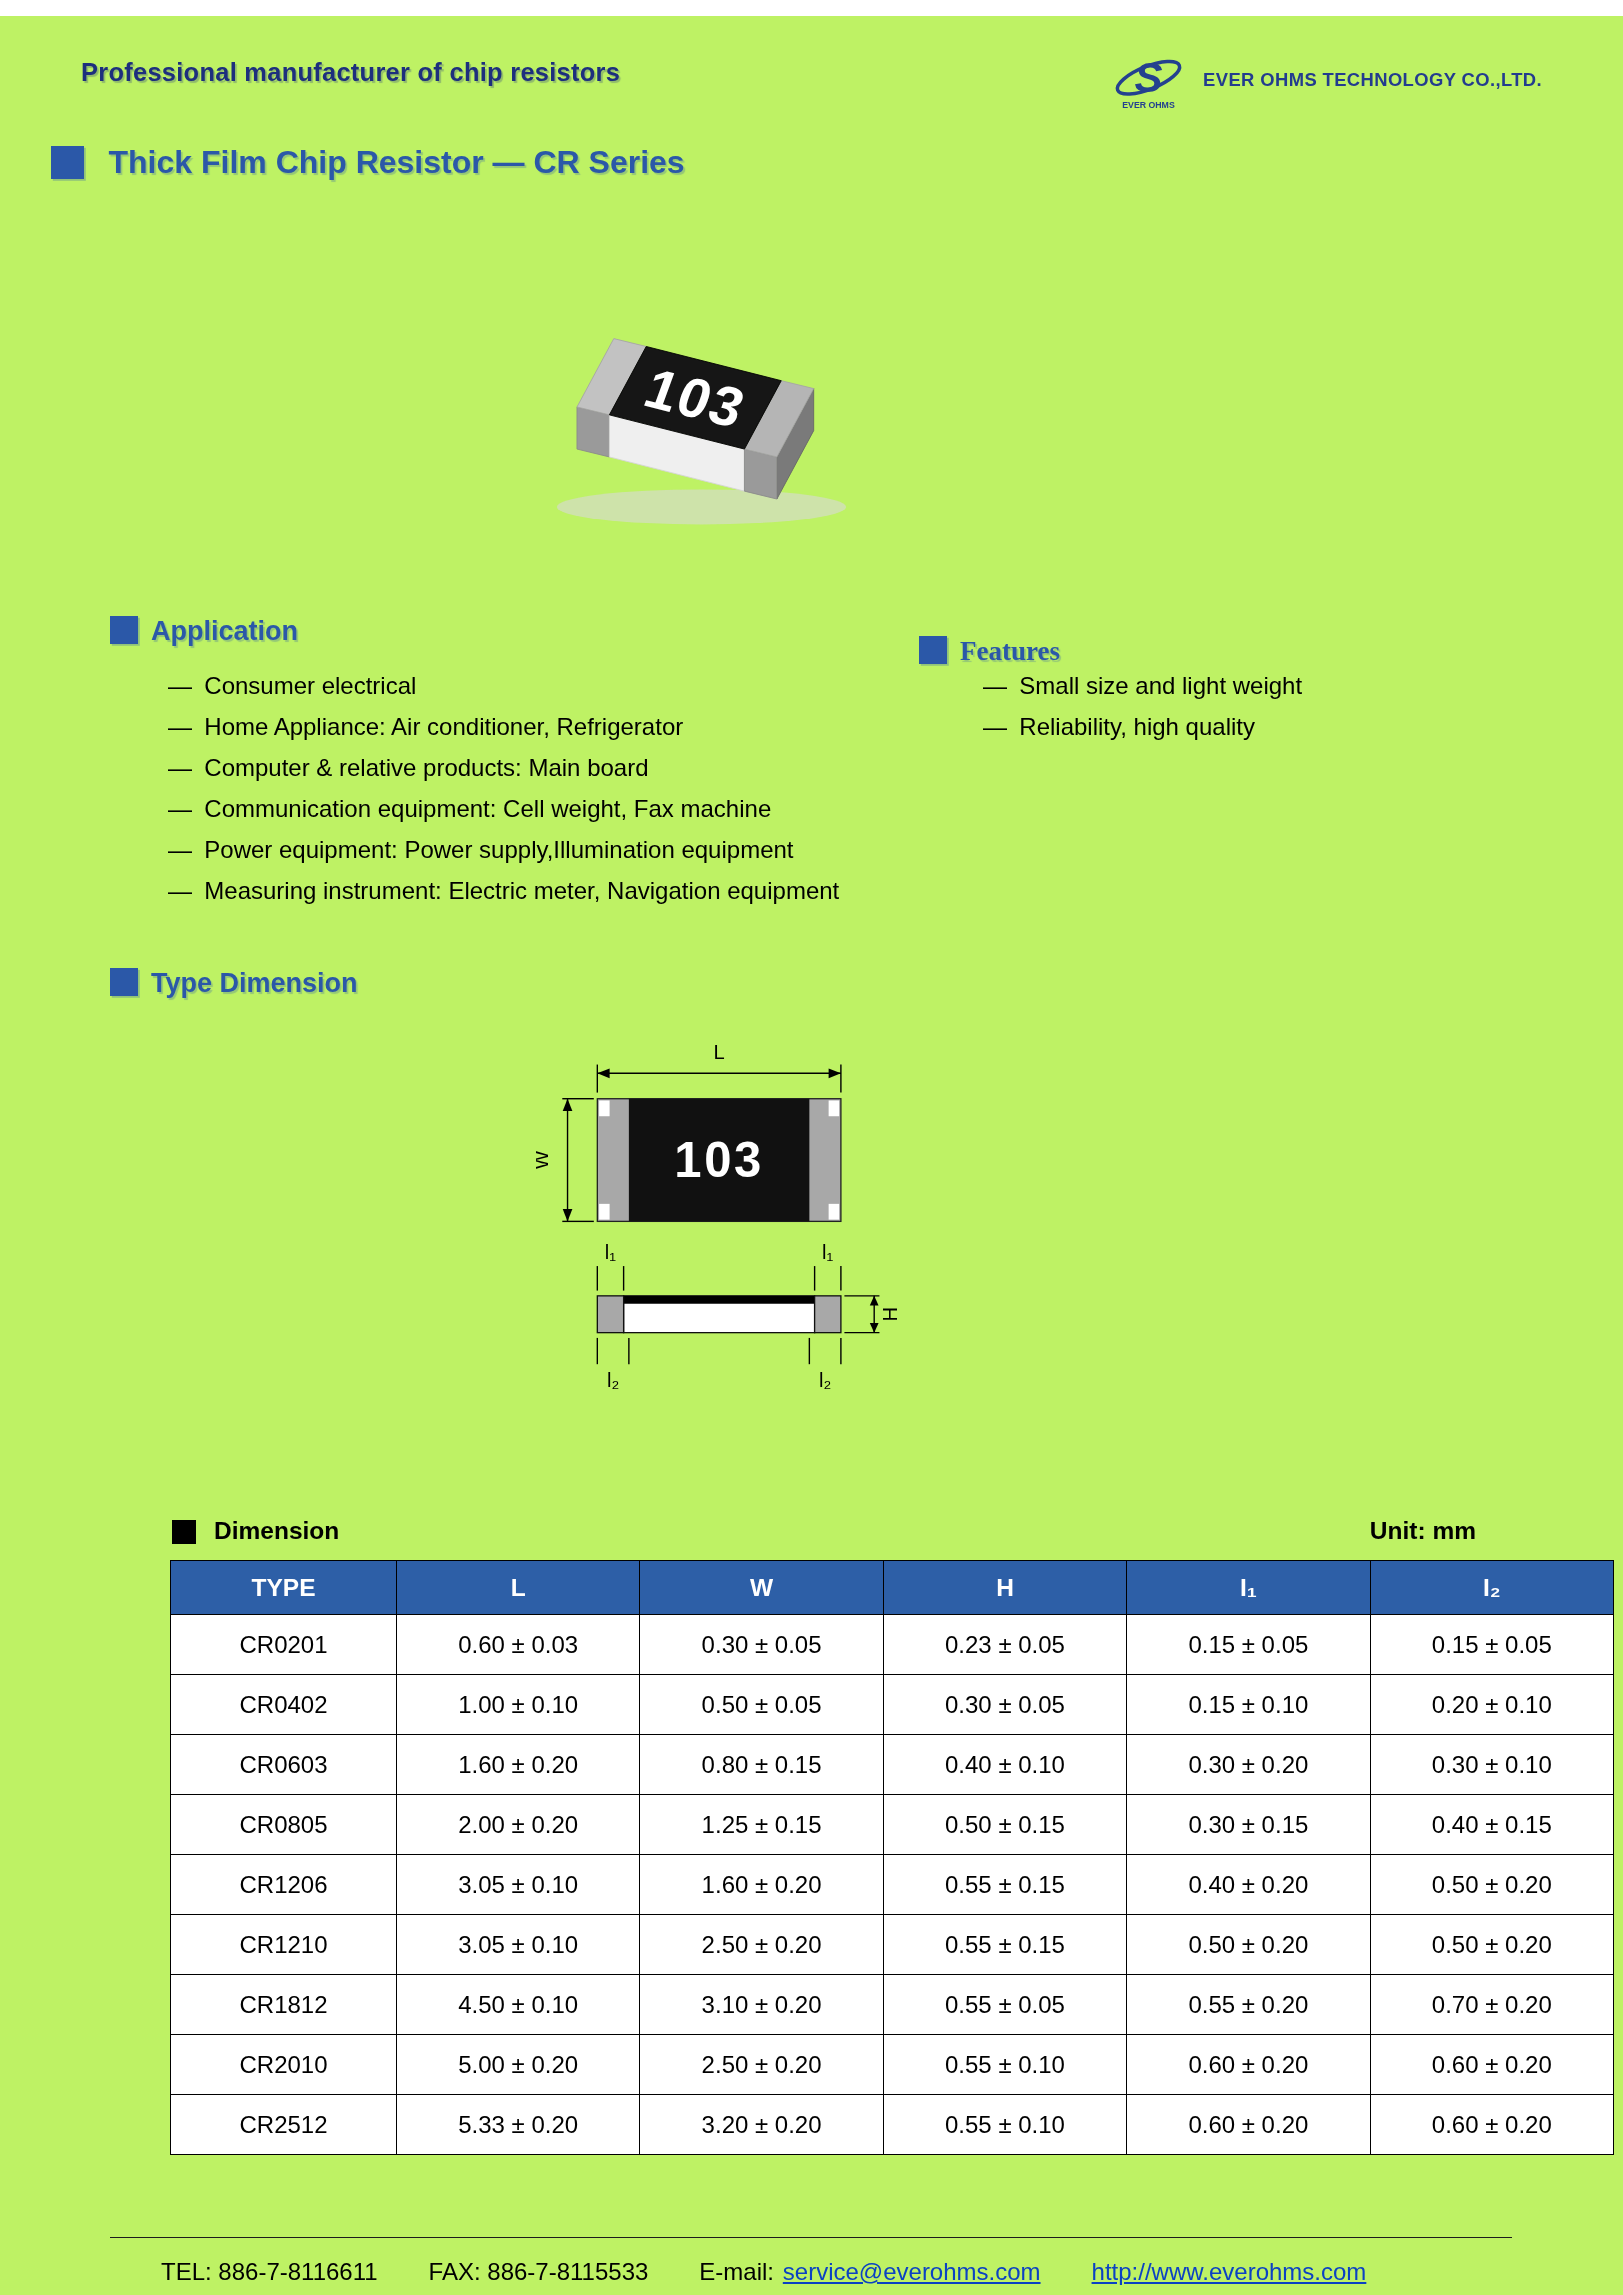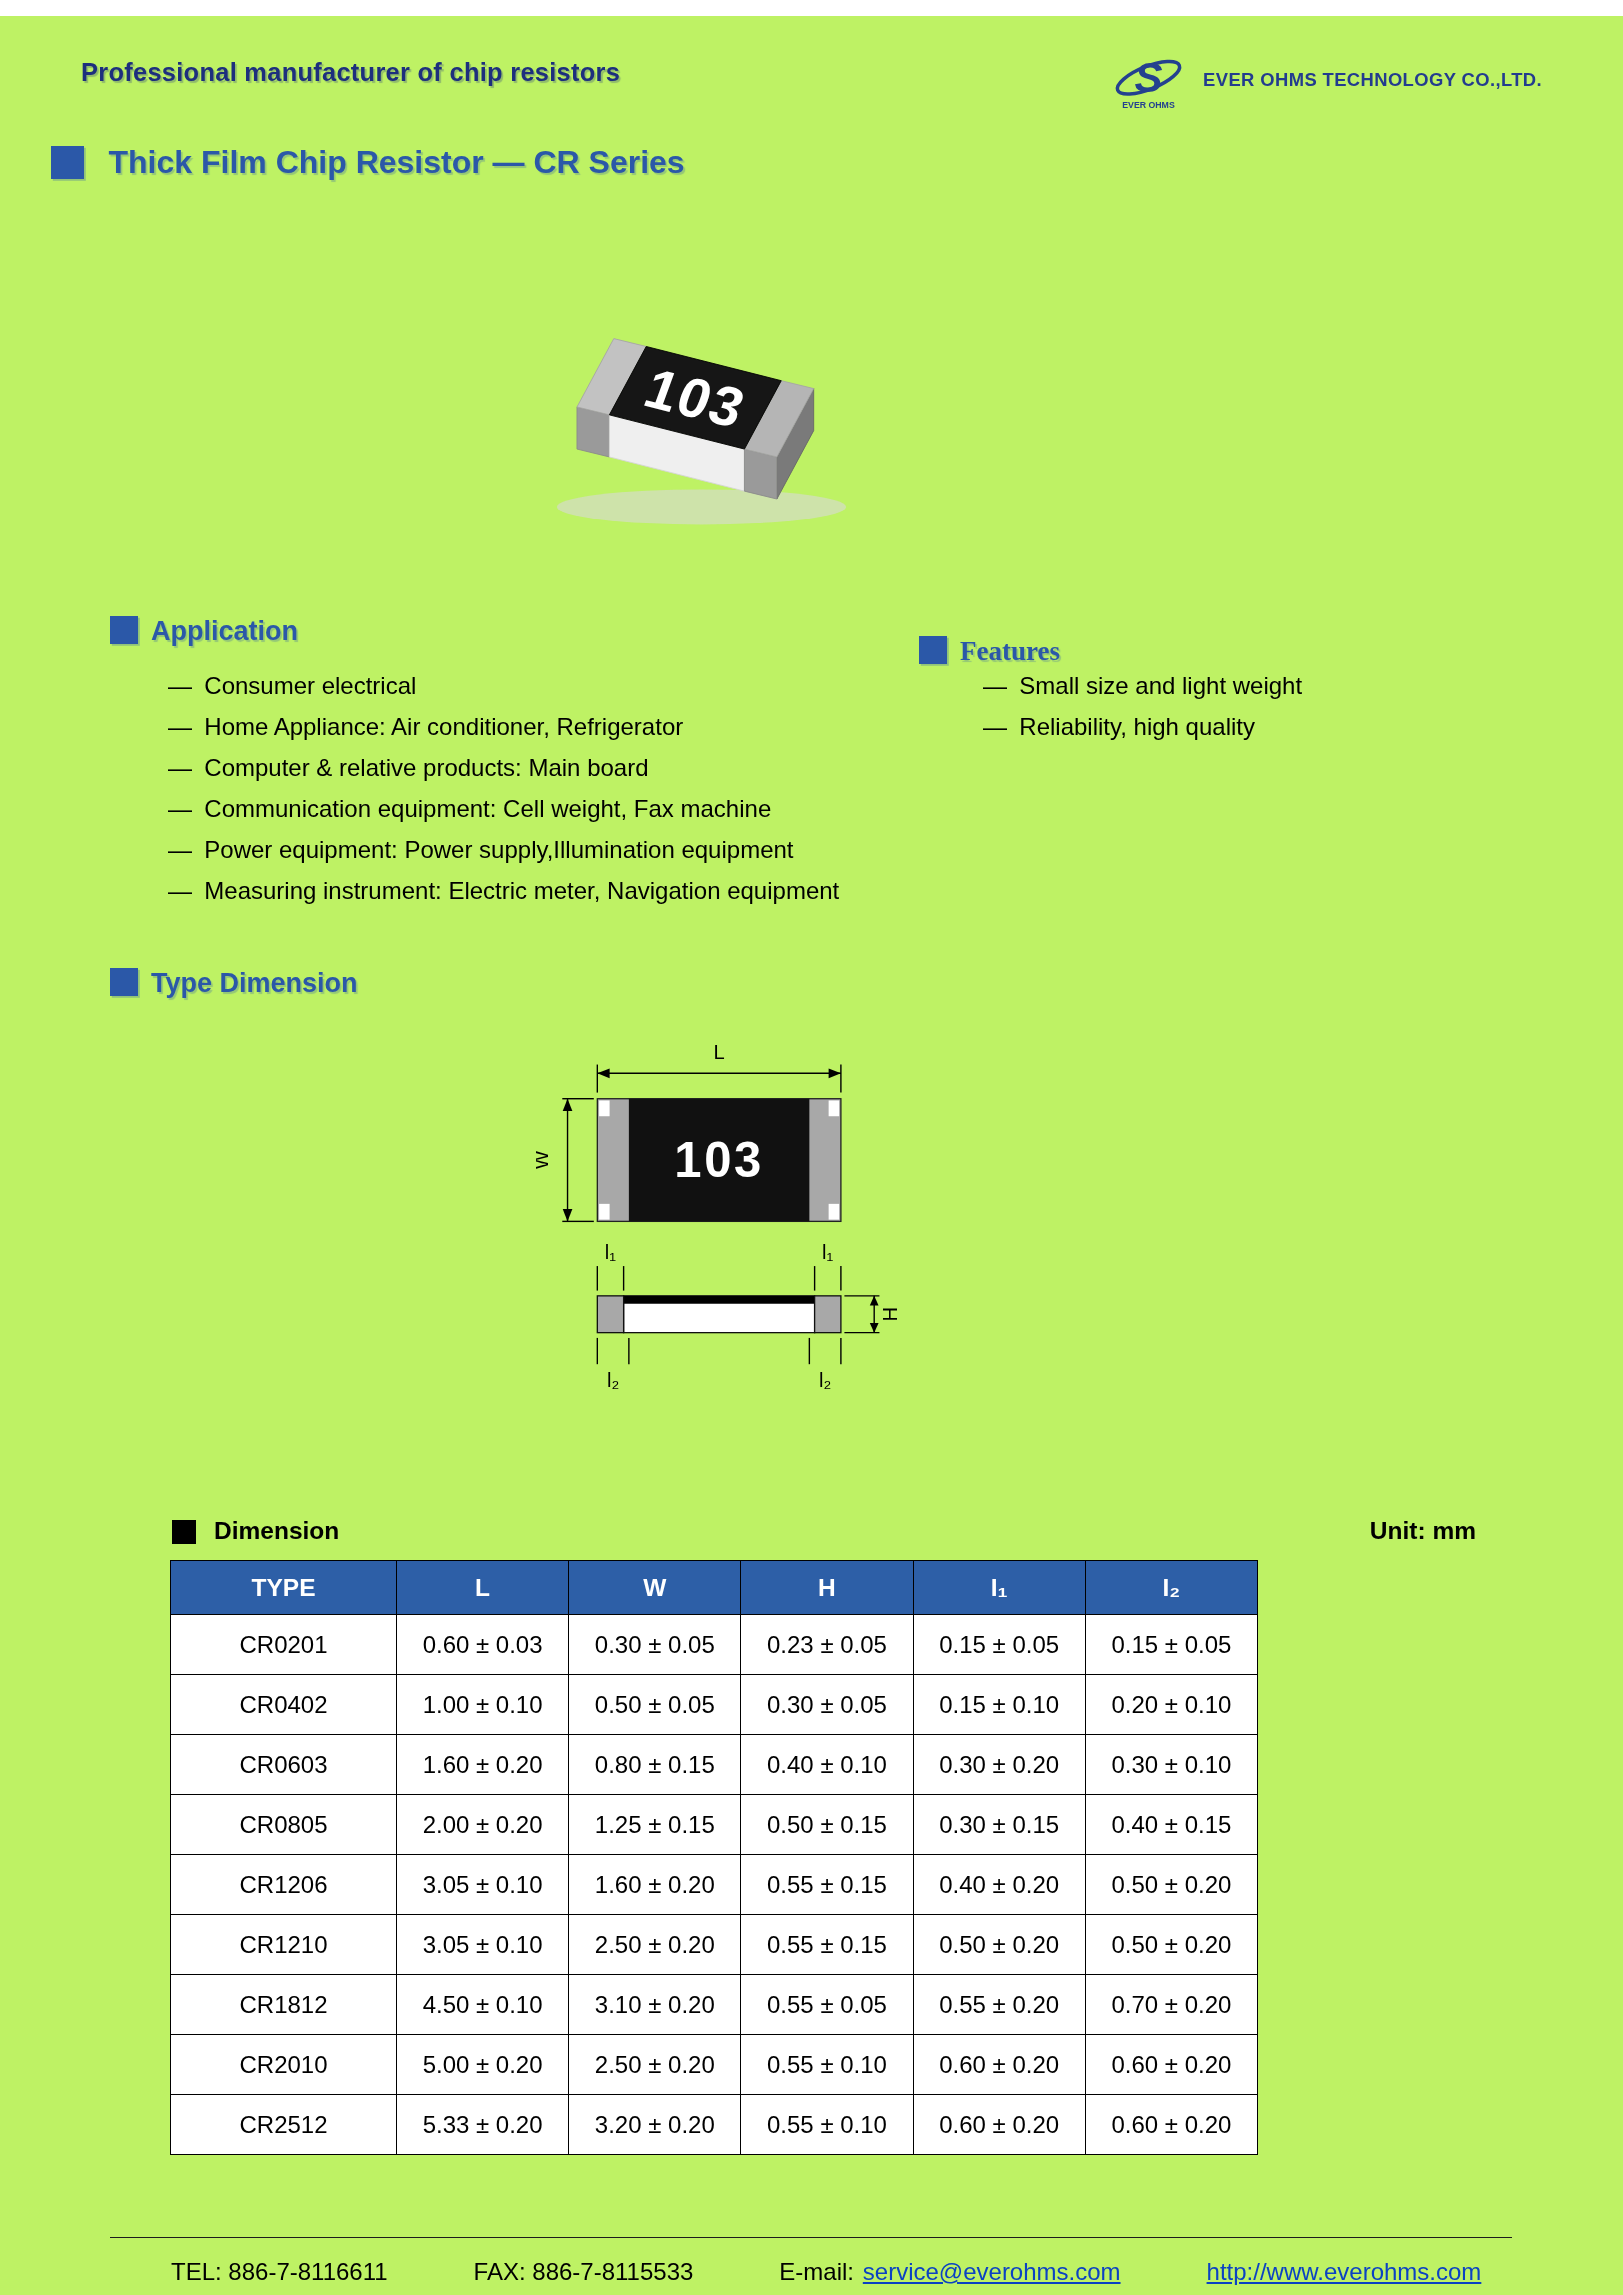--- a/index.html
+++ b/index.html
@@ -45,35 +45,35 @@
   
   .drawing { position:absolute; left:536px; top:1017px; }
 
   
   #dim-bullet { position:absolute; left:172px; top:1504px; width:24px; height:24px; background:#000; }
   #dim-heading { position:absolute; left:214px; top:1501px; font-size:24.5px; font-weight:bold; }
   #unit-label { position:absolute; right:147px; top:1501px; font-size:24.5px; font-weight:bold; }
 
   
   .dim-table {
-    position:absolute; left:170px; top:1544px; width:1088px;
+    position:absolute; left:170px; top:1544px; width:1444px;
     border-collapse:collapse; table-layout:fixed;
   }
   .dim-table th {
     background:#2d5fa7; color:#ffffff; font-size:24.5px; font-weight:bold;
     height:54px; border:1.8px solid #000; text-align:center;
   }
   .dim-table th:first-child { width:226px; }
   .dim-table td {
     font-size:24px; text-align:center; height:60px; border:1.8px solid #000; background:#fff;
   }
 
   
   .footer-line { position:absolute; left:110px; top:2221px; width:1402px; border-top:1.8px solid #1c1c1c; }
-  .footer-row { position:absolute; left:171px; top:2242px; display:flex; gap:86px; font-size:24px; align-items:baseline; }
+  .footer-row { position:absolute; left:161px; top:2242px; display:flex; gap:51px; font-size:24px; align-items:baseline; }
   .email-group { display:flex; gap:8.8px; align-items:baseline; }
   .link { color:#0b42c3; text-decoration:underline; cursor:pointer; }
 </style>
 </head>
 <body>
 
 <div class="page">
 
   <div class="tagline">Professional manufacturer of chip resistors</div>
 

